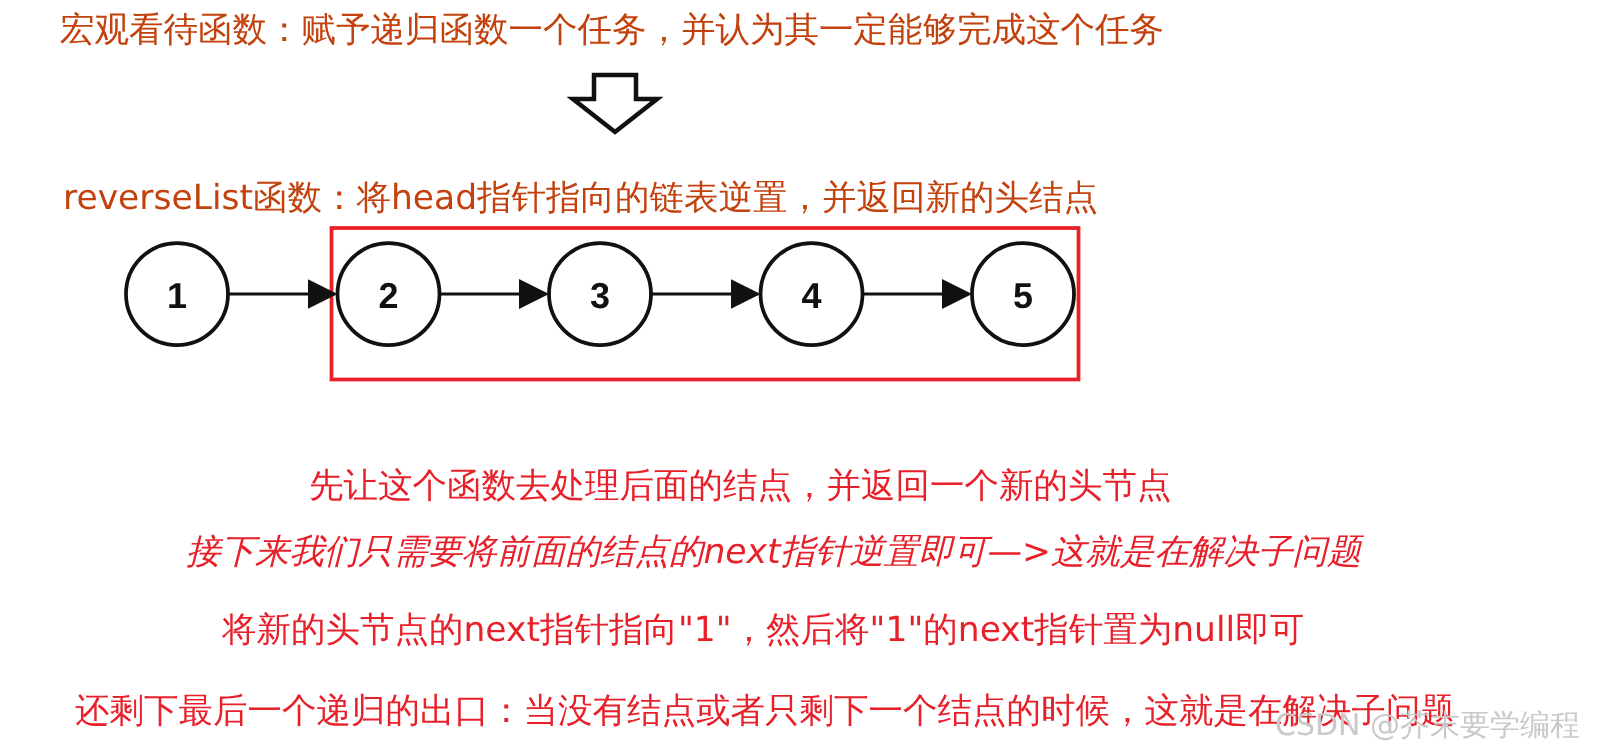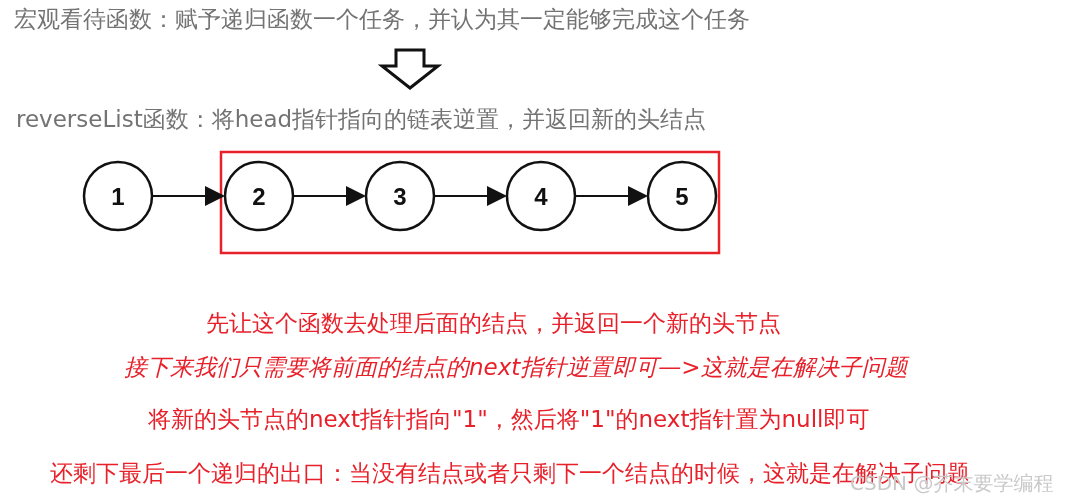--- a/index.html
+++ b/index.html
@@ -1,34 +1,34 @@
 <!DOCTYPE html>
 <html><head>
 <meta charset="utf-8">
 <style>
   html, body { margin:0; padding:0; background:#ffffff; }
   body { width:1076px; height:500px; position:relative; overflow:hidden;
          font-family: "DejaVu Sans", "Liberation Sans", sans-serif; }
   .line { position:absolute; white-space:nowrap; }
-  .black { color:#737373; font-size:23px; }
+  .black { color:#c2410c; font-size:23px;margin-left:26px; }
   .red { color:#e8202a; font-size:23px; }
   .arrow-down { position:absolute; left:378px; top:48px; }
   .diagram { position:absolute; left:0; top:140px; }
   .watermark { position:absolute; left:850px; top:470px; color:#c9c9c9; font-size:20px; }
 </style>
 </head>
 <body>
 
 <div class="line black" style="left:14px; top:4px;">宏观看待函数：赋予递归函数一个任务，并认为其一定能够完成这个任务</div>
 
 <svg class="arrow-down" width="64" height="42">
   <polygon points="18,2 46,2 46,18 60,18 32,40 4,18 18,18" fill="#ffffff" stroke="#111" stroke-width="3"></polygon>
 </svg>
 
-<div class="line black" style="left:16px; top:104px;">reverseList函数：将head指针指向的链表逆置，并返回新的头结点</div>
+<div class="line black" style="left:16px; top:116px;">reverseList函数：将head指针指向的链表逆置，并返回新的头结点</div>
 
 <svg class="diagram" width="740" height="130">
   <defs>
     <marker id="ah" markerWidth="10" markerHeight="10" refX="9" refY="5" orient="auto">
       <path d="M0,0 L10,5 L0,10 Z" fill="#111"></path>
     </marker>
   </defs>
   <rect x="221" y="12" width="498" height="101" fill="none" stroke="#e8202a" stroke-width="2.5"></rect>
   <g>
       <ellipse cx="118" cy="56" rx="34" ry="34" fill="#fff" stroke="#111" stroke-width="2.5"></ellipse>

